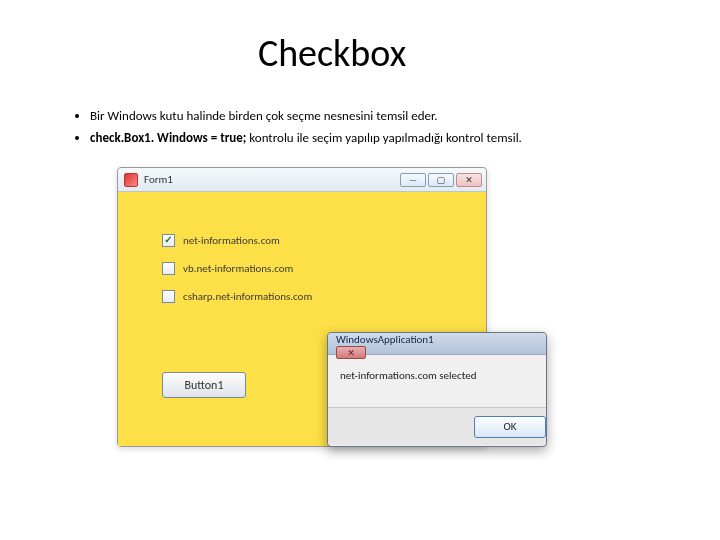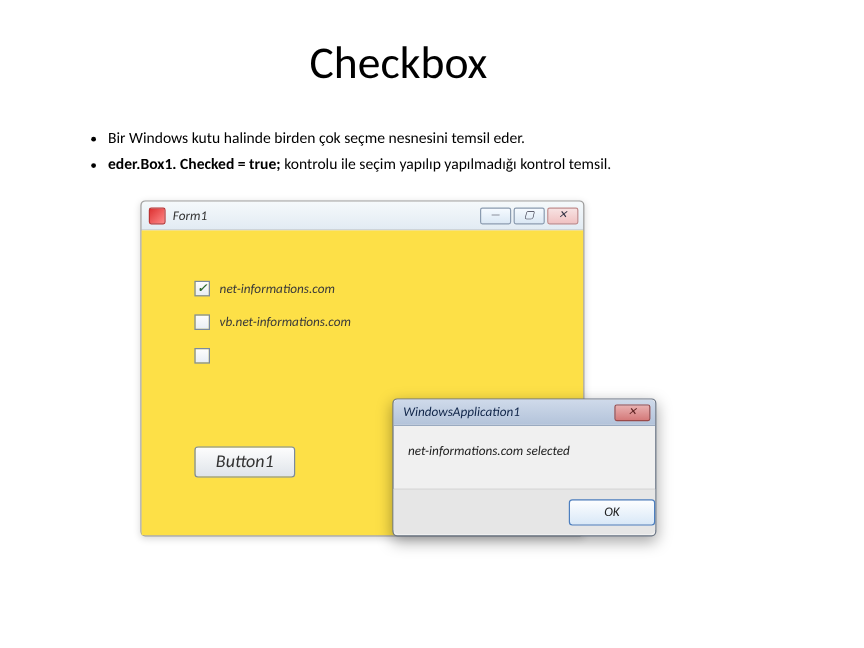--- a/index.html
+++ b/index.html
@@ -28,21 +28,20 @@
     line-height: 1.5;
   }
   .bullets li { margin-bottom: 2px; }
   .bold { font-weight: 700; }
 
   .image-area {
     position: relative;
     width: 430px;
     height: 310px;
     margin: 12px auto 0 auto;
-    font-style: italic;
   }
 
   
   .form1 {
     position: absolute;
     left: 0; top: 0;
     width: 370px; height: 280px;
     background: #ECECEC;
     border: 1px solid #9a9a9a;
     border-radius: 4px;
@@ -111,44 +110,45 @@
     line-height: 1;
   }
 
   .button1 {
     position: absolute;
     left: 44px; top: 180px;
     width: 84px; height: 26px;
     border: 1px solid #7a8aa0;
     border-radius: 3px;
     background: linear-gradient(#fdfdfd,#dfe4ea);
-    font-size: 15px;
+    font-size: 12px;
     display: flex; align-items: center; justify-content: center;
     color: #333;
   }
 
   
   .msgbox {
     position: absolute;
     right: 0; top: 165px;
     width: 220px; height: 115px;
     background: #F0F0F0;
     border: 1px solid #6a7585;
     border-radius: 4px;
     box-shadow: 0 4px 12px rgba(0,0,0,0.35);
   }
   .msg-titlebar {
     height: 22px;
     background: linear-gradient(#cfdaea,#b3c3da);
     border-bottom: 1px solid #9aaac0;
     border-radius: 4px 4px 0 0;
-    display: flex; align-items: center;
+    display: flex; align-items: flex-start;
     padding: 0 4px 0 8px;
     font-size: 11px;
     color: #11264a;
+    flex-direction: column;
   }
   .msg-titlebar .caption { flex: 1; }
   .msg-close {
     width: 30px; height: 14px;
     border: 1px solid #9a4a4a;
     border-radius: 2px;
     background: linear-gradient(#e9b0b0,#d47a7a);
     display: flex; align-items: center; justify-content: center;
     font-size: 9px; color: #5a1f1f;
   }
@@ -179,21 +179,21 @@
 </head>
 <body>
 
 <div class="slide">
 
   <div class="title">Checkbox</div>
 
   <ul class="bullets">
     <li>Bir Windows kutu halinde birden çok seçme nesnesini temsil eder.</li>
     <li>
-      <span class="bold">eder.Box1. Checked = true;</span><span>  kontrolu ile seçim yapılıp yapılmadığı kontrol temsil.</span>
+      <span class="bold">check.Box1. Windows = true;</span><span>  kontrolu ile seçim yapılıp yapılmadığı kontrol temsil.</span>
     </li>
   </ul>
 
   <div class="image-area">
 
     <div class="form1">
       <div class="titlebar">
         <div class="appicon"></div>
         <div class="caption">Form1</div>
         <div class="winbtns">
@@ -207,20 +207,21 @@
           <div class="chkrow">
             <div class="chkbox checked"></div>
             <span>net-informations.com</span>
           </div>
           <div class="chkrow">
             <div class="chkbox"></div>
             <span>vb.net-informations.com</span>
           </div>
           <div class="chkrow">
             <div class="chkbox"></div>
+            <span>csharp.net-informations.com</span>
           </div>
         </div>
         <div class="button1">Button1</div>
       </div>
     </div>
 
     <div class="msgbox">
       <div class="msg-titlebar">
         <div class="caption">WindowsApplication1</div>
         <div class="msg-close">✕</div>

